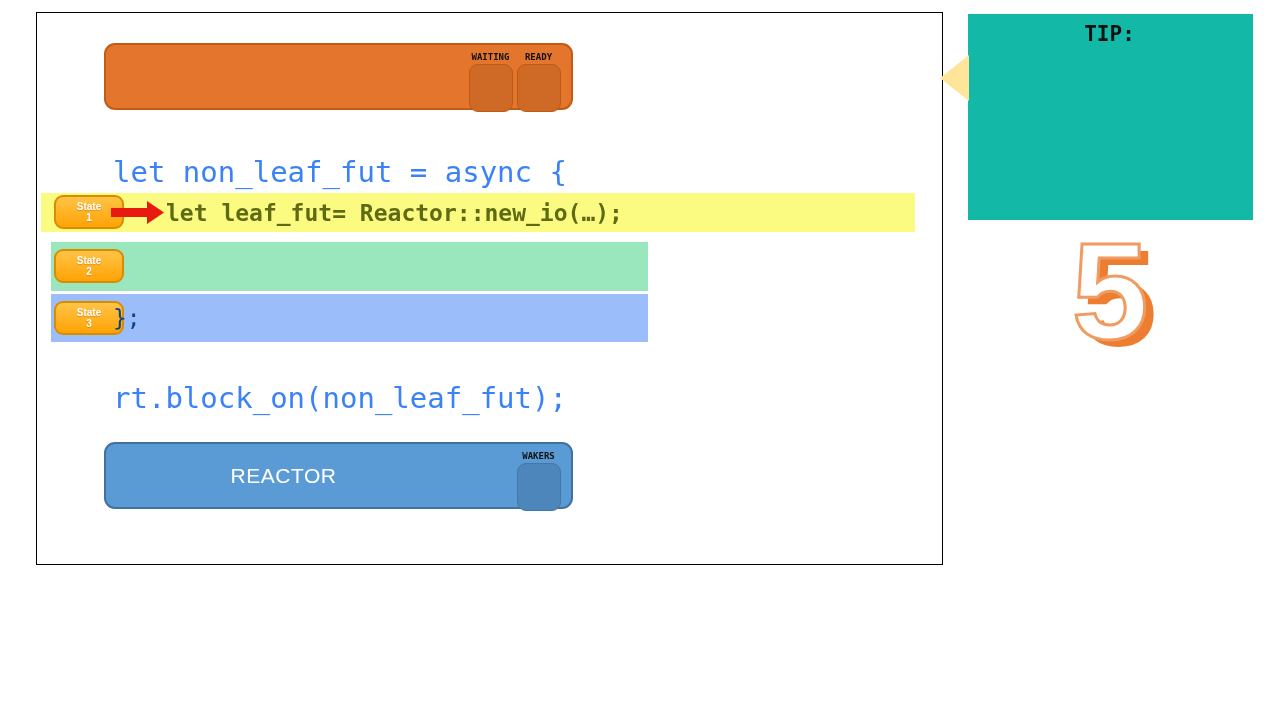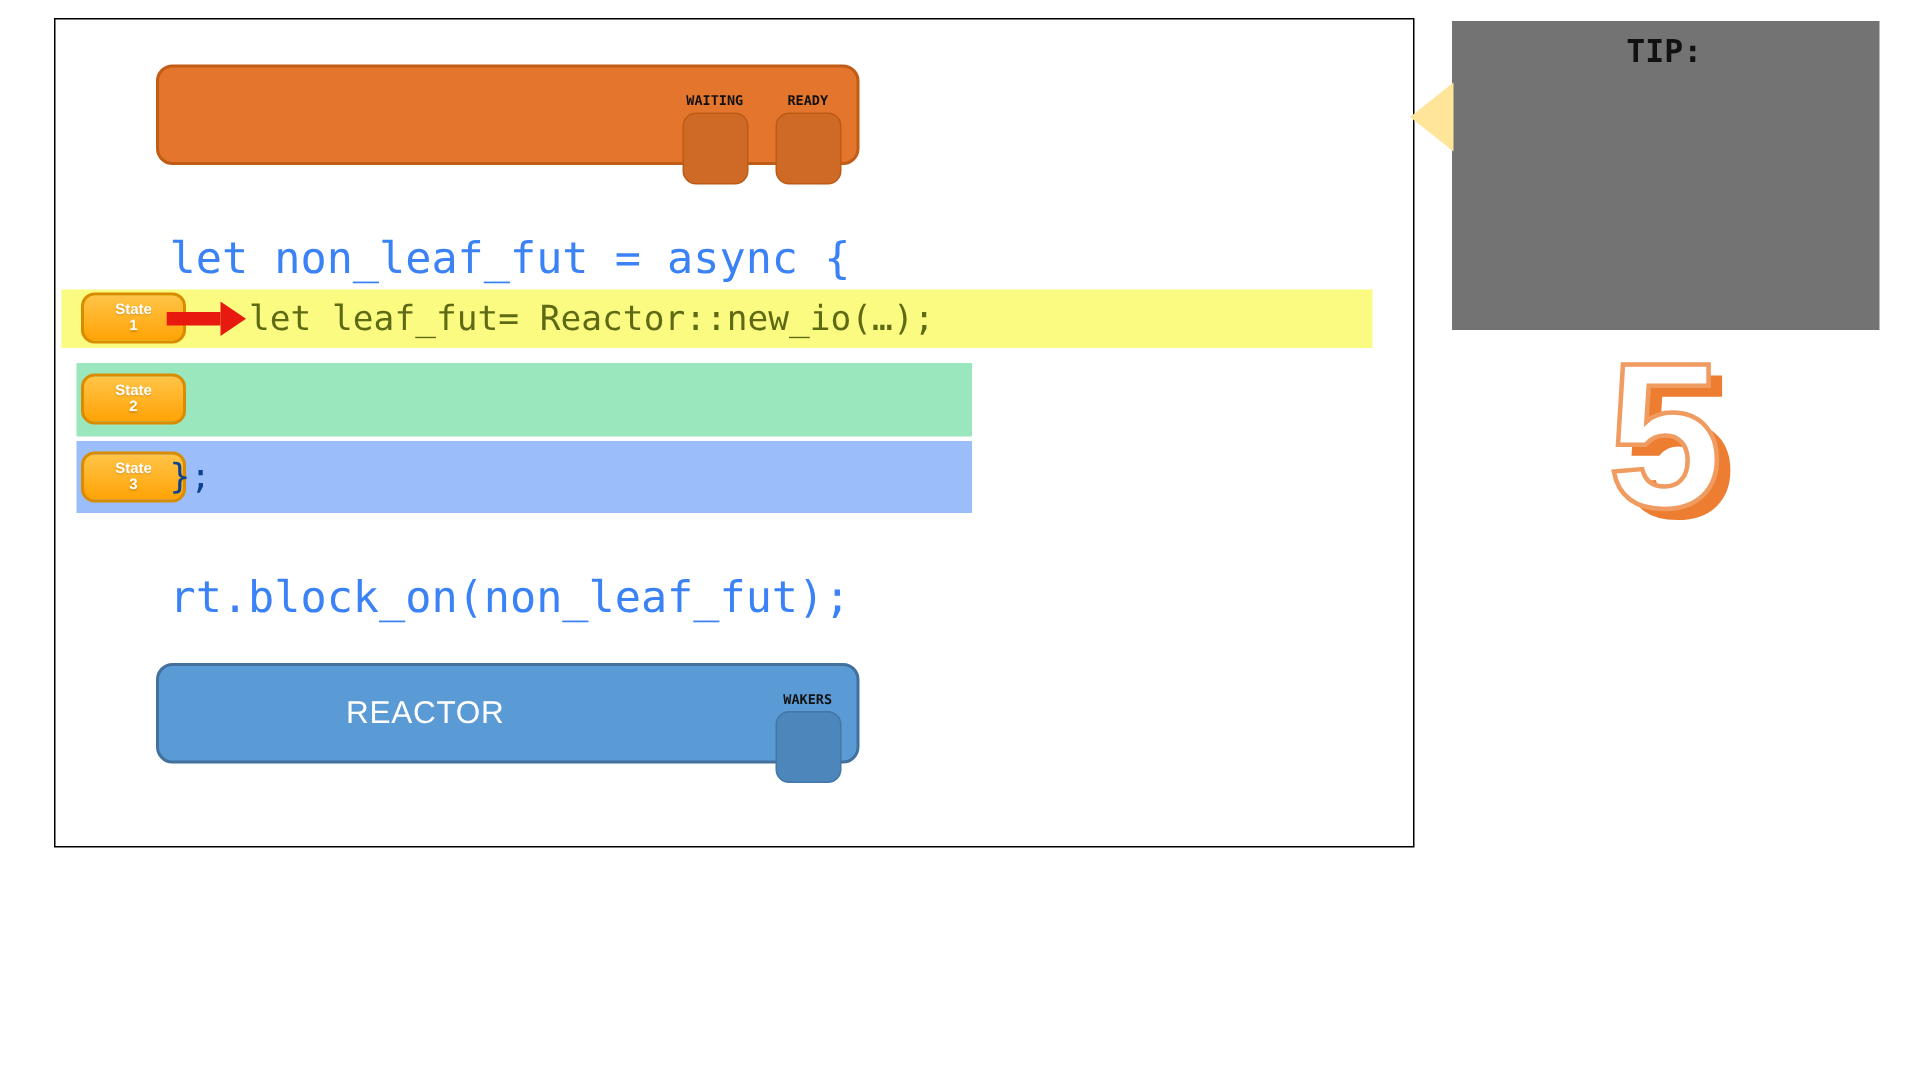--- a/index.html
+++ b/index.html
@@ -13,61 +13,61 @@
                 background:#ffffff; border:1.5px solid #000; }
 
   
   .big-box { position:absolute; left:67px; width:469px; height:67px; border-radius:11px; }
   .executor-box { top:30px; background:#e4752c; border:2px solid #c05c16; }
   .reactor-box  { top:429px; background:#5b9bd5; border:2px solid #41719c; }
   .big-box-title { position:absolute; left:0; right:110px; top:0; bottom:0;
                    display:flex; align-items:center; justify-content:center;
                    color:#ffffff; font-family:"Liberation Sans", sans-serif;
                    font-size:21px; letter-spacing:0.5px; }
-  .slot-group { position:absolute; top:16px; right:10px; display:flex; gap:17px;margin-left:44px; }
+  .slot-group { position:absolute; top:5px; right:10px; display:flex; gap:3px;margin-left:44px; }
   .slot-col { display:flex; flex-direction:column; align-items:center; width:45px; }
   .slot-label { font-size:9px; font-weight:bold; color:#111; line-height:13px;
                 margin-top:1px; letter-spacing:0px; white-space:nowrap; }
   .slot-square { width:44px; height:48px; border-radius:9px; }
   .executor-box .slot-square { background:#ce6a26; border:1.5px solid #bd5a14; }
   .reactor-box  .slot-square { background:#4c86ba; border:1.5px solid #4377a7; }
 
   
   .code-plain { position:absolute; left:76px; color:#3b82f6; font-size:29px; line-height:26px; white-space:pre; }
   .code-open  { top:146px; }
   .code-close { top:340px;margin-top:32px; }
 
   
   .state-row { position:absolute; }
   .row-1 { left:4px;  top:180px; width:874px; height:39px; background:#fbfb82; }
   .row-2 { left:14px; top:229px; width:597px; height:49px; background:#9be7bd; }
   .row-3 { left:14px; top:281px; width:597px; height:48px; background:#9bbefa; }
 
   .row-code { position:absolute; top:0; height:100%; display:flex; align-items:center;
               font-size:23px; white-space:pre; }
-  .row-1 .row-code { left:125px; color:#5f6b14; }
+  .row-1 .row-code { left:125px; color:#5f6b14;font-weight:bold; }
   .row-2 .row-code { left:102px; color:#186b4b; }
   .row-3 .row-code { left:62px;  color:#0b4390; }
 
   .state-badge { position:absolute; width:70px; height:34px; border-radius:9px;
                  background:linear-gradient(180deg,#ffc447 0%,#ffa306 100%);
                  border:2px solid #d98c00;
                  display:flex; flex-direction:column; align-items:center; justify-content:center;
                  color:#fff; font-family:"Liberation Sans", sans-serif;
                  font-size:10px; line-height:11px; font-weight:bold;
                  text-shadow:0 1px 1px rgba(140,80,0,.35); }
   .row-1 .state-badge { left:13px; top:2px; }
   .row-2 .state-badge { left:3px;  top:7px; }
   .row-3 .state-badge { left:3px;  top:7px; }
 
   .arrow-wrap { position:absolute; left:70px; top:8px; width:53px; height:23px; }
 
   
   .tip-box { position:absolute; left:968px; top:14px; width:285px; height:206px;
-             background:#737373; padding:8px 12px 0 10px; }
+             background:#14b8a6; padding:8px 12px 0 10px; }
   .tip-pointer { position:absolute; left:-28px; top:41px; width:0; height:0;
                  border-top:23px solid transparent; border-bottom:23px solid transparent;
                  border-right:29px solid #ffe599; }
   .tip-title { text-align:center; font-weight:bold; font-size:21px; color:#111;
                line-height:24px; margin-bottom:3px; }
   .tip-body  { font-size:16.5px; line-height:22.3px; color:#111; white-space:pre-line; }
 
   
   .step-number { position:absolute; left:1040px; top:222px; width:140px; text-align:center;
                  font-family:"Liberation Sans", sans-serif; font-weight:bold;

